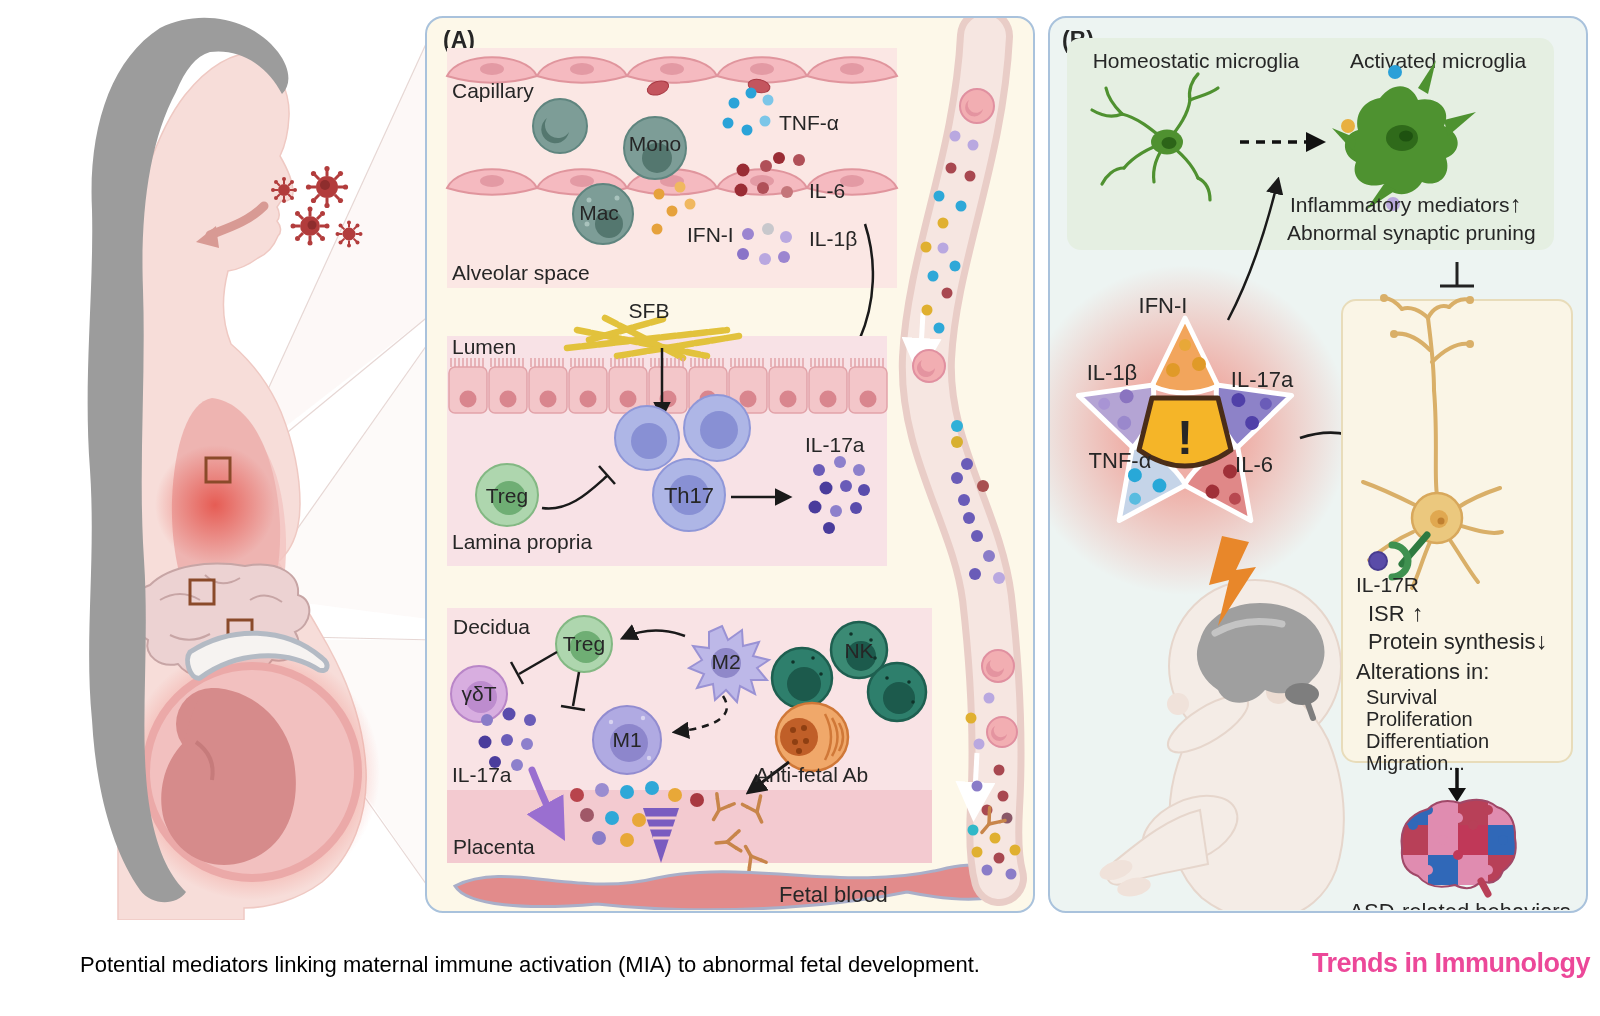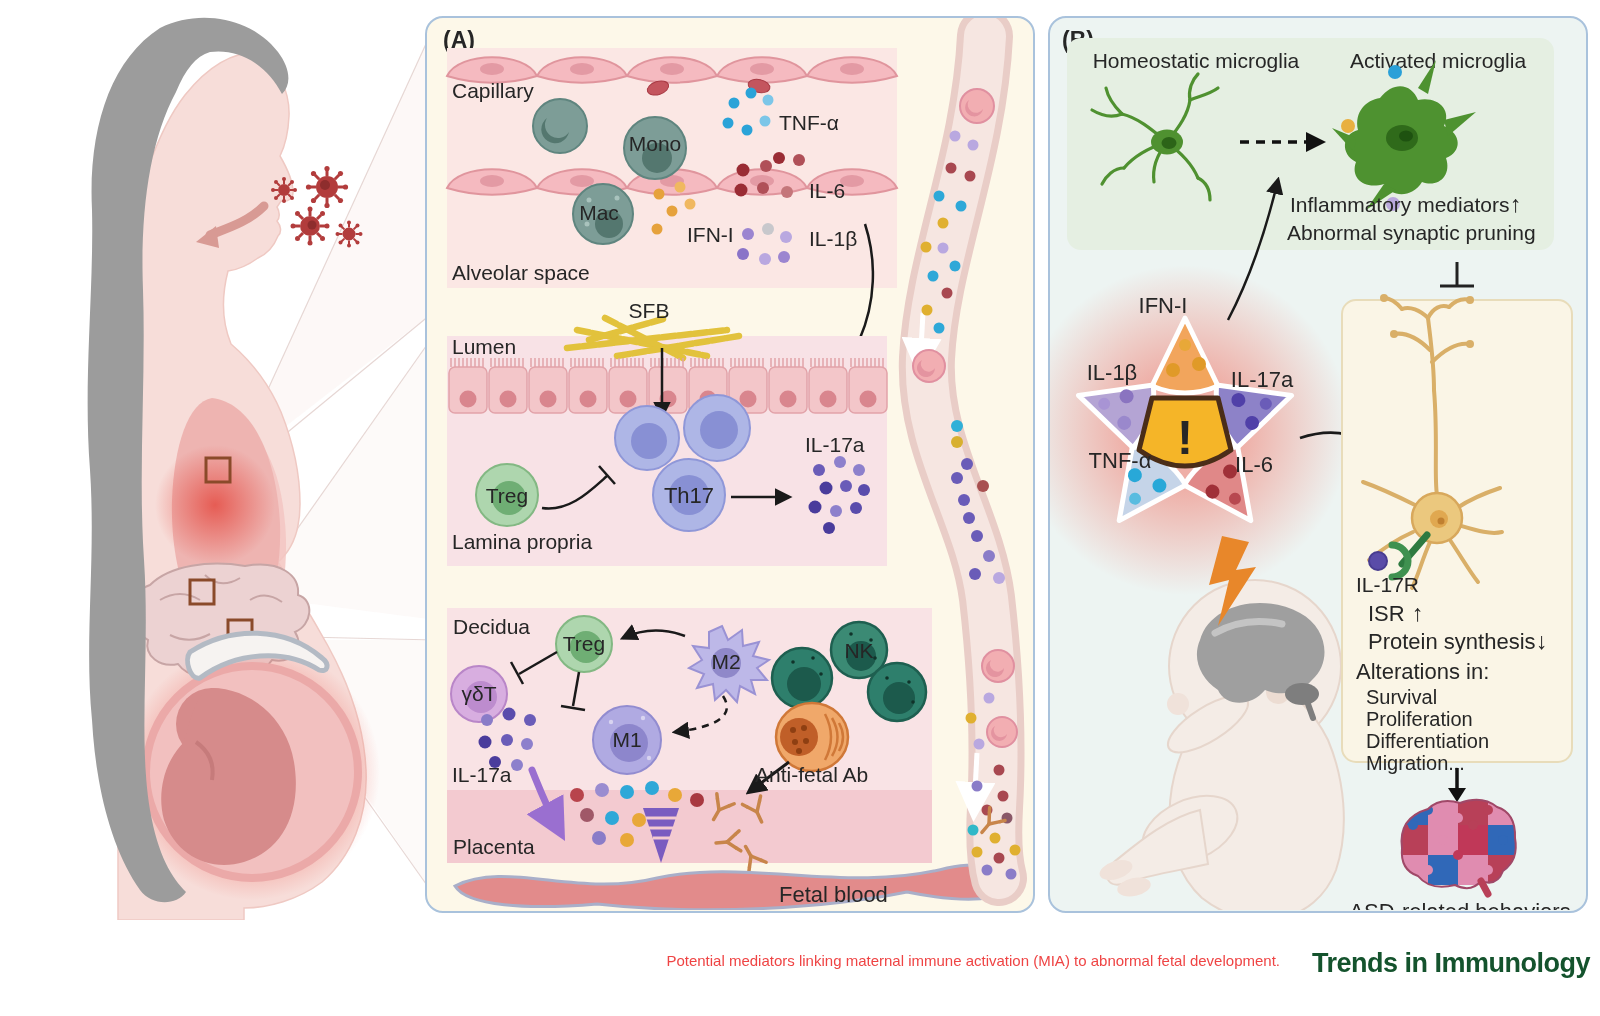--- a/index.html
+++ b/index.html
@@ -3,24 +3,24 @@
 <meta charset="utf-8">
 <style>
   html,body{margin:0;padding:0;background:#fff;}
   #page{position:relative;width:1600px;height:1016px;background:#ffffff;overflow:hidden;
         font-family:"Liberation Sans",sans-serif;}
   .panel{position:absolute;border:2.5px solid #a9c2dc;border-radius:18px;box-sizing:border-box;}
   #panelA{left:425px;top:16px;width:610px;height:897px;background:#fdf8e9;}
   #panelB{left:1048px;top:16px;width:540px;height:897px;background:#edf4f2;}
   svg{position:absolute;left:0;top:0;}
   svg text{font-family:"Liberation Sans",sans-serif;fill:#262626;}
-  .cap{position:absolute;top:952px;left:80px;width:1200px;text-align:right;
-       font-size:15px;color:#ef4444;}
+  .cap{position:absolute;top:952px;left:80px;width:1200px;text-align:left;
+       font-size:22px;color:#000000;}
   .journal{position:absolute;top:948px;left:1290px;width:300px;text-align:right;
-       font-size:27px;font-weight:800;color:#14532d;letter-spacing:-0.5px;}
+       font-size:27px;font-weight:800;color:#ec4899;letter-spacing:-0.5px;}
 </style>
 </head>
 <body>
 
 <div id="page">
 
 <svg width="440" height="920" viewBox="0 0 440 920">
   <defs>
     <radialGradient id="lungGlow">
           <stop offset="0%" stop-color="#e33f35" stop-opacity="0.75"></stop>

